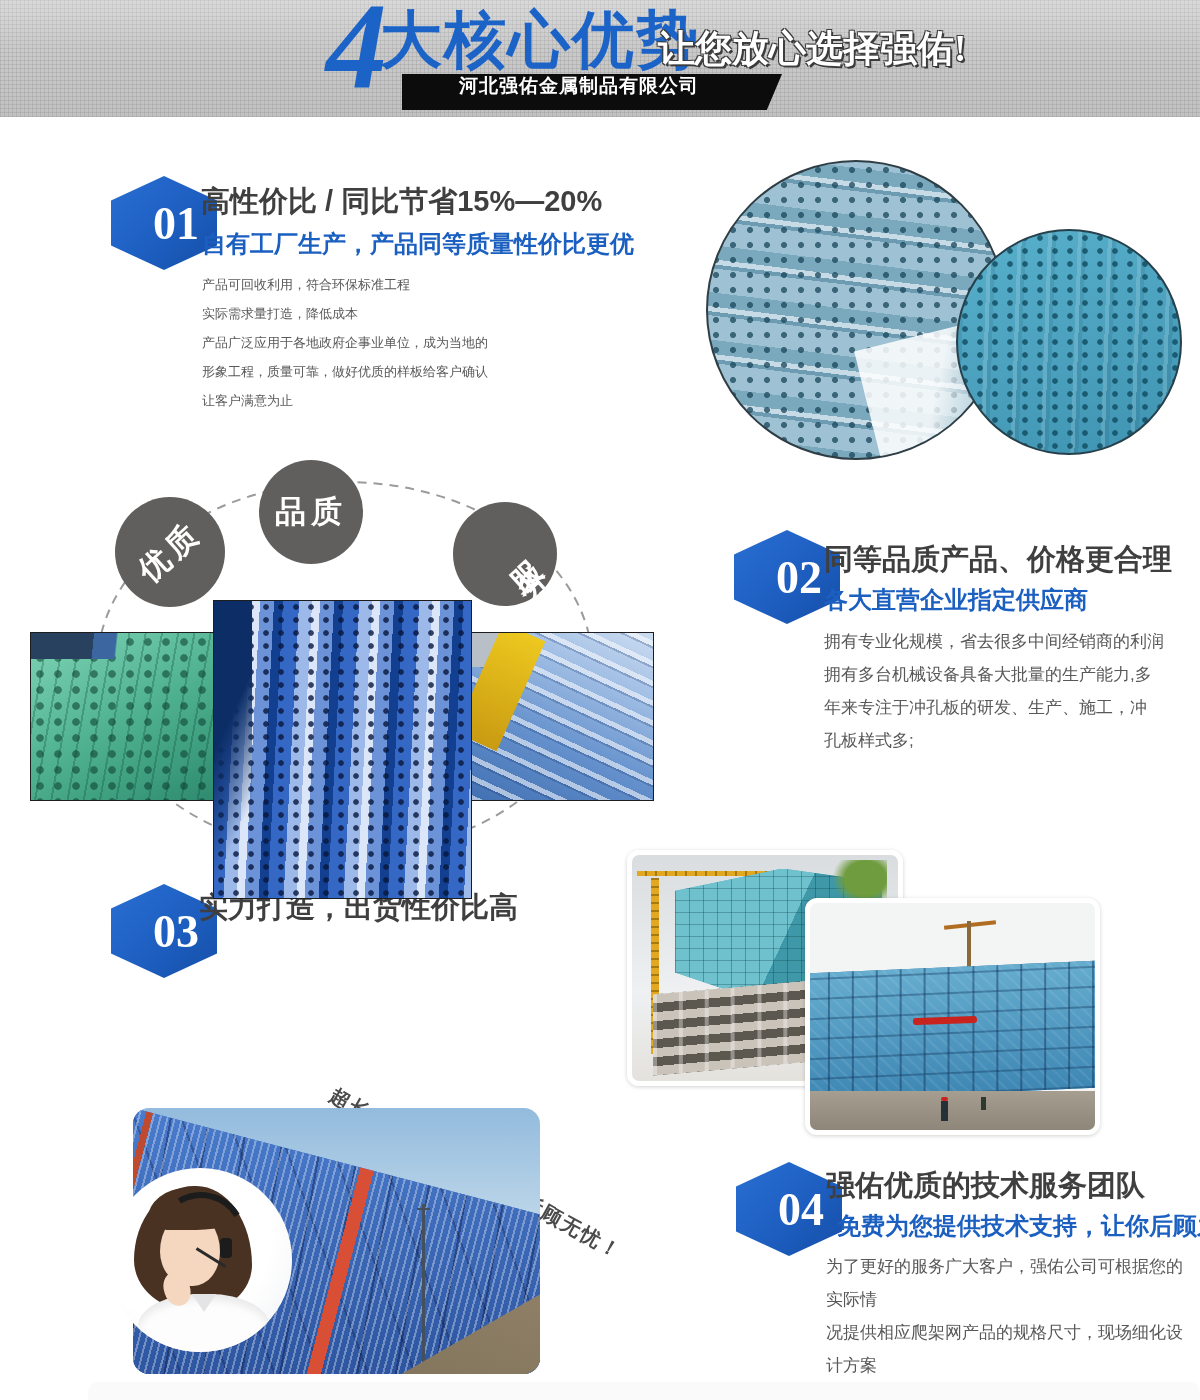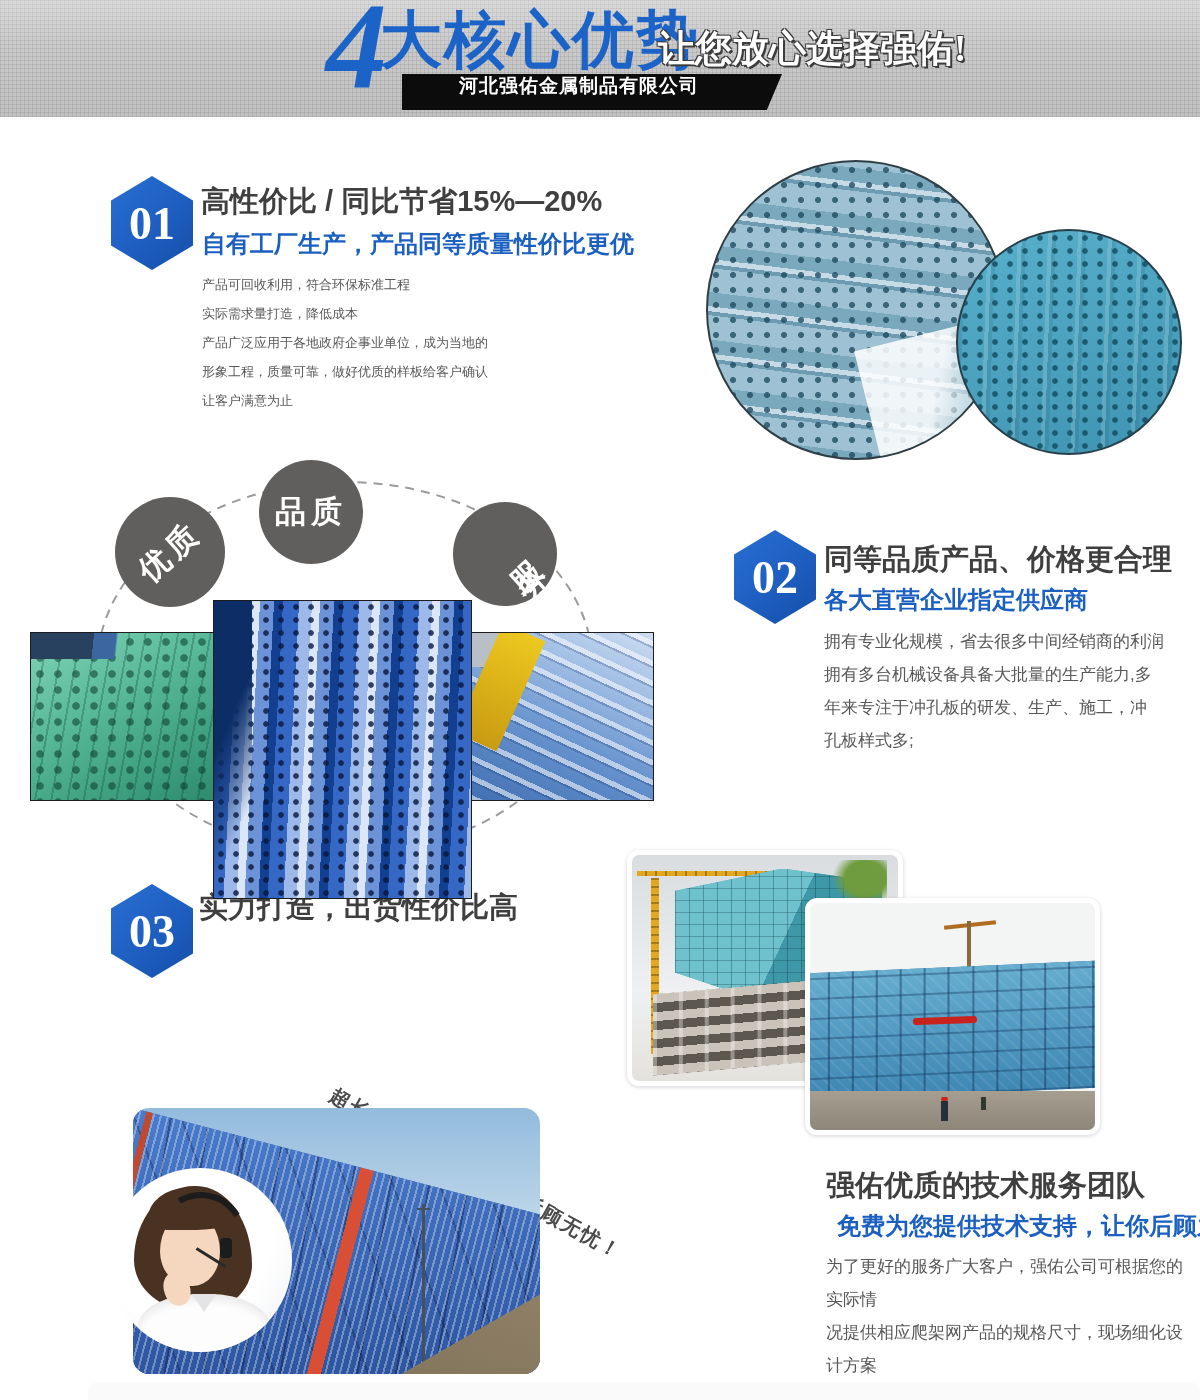--- a/index.html
+++ b/index.html
@@ -21,21 +21,21 @@
         text-shadow:2px 2px 0 #3c3c3c,-1px -1px 0 #3c3c3c,1px -1px 0 #3c3c3c,-1px 1px 0 #3c3c3c;}
   .ribbon{position:absolute;left:402px;top:74px;width:380px;height:36px;background:#0c0c0c;
         clip-path:polygon(0 0,100% 0,96% 100%,0 100%);}
   .ribbon span{display:block;text-align:center;line-height:24px;color:#fff;font-size:19px;font-weight:bold;
         letter-spacing:1px;padding-right:26px;}
 
   
   .hex{position:absolute;width:82px;height:94px;
        clip-path:polygon(50% 0%,100% 26%,100% 74%,50% 100%,0% 74%,0% 26%);
        background:linear-gradient(135deg,#2a6fd4 0%,#1d5ec0 55%,#164fa8 100%);
-       display:flex;align-items:center;justify-content:center;}
+       display:flex;align-items:center;justify-content:center;padding-left:24px;}
   .hex span{color:#fff;font-family:"Liberation Serif", serif;font-weight:bold;font-size:46px;}
   .sec-title{position:absolute;font-size:30px;font-weight:bold;color:#3f3f3f;white-space:nowrap;}
   .sec-sub{position:absolute;font-family:"Liberation Serif", serif;font-weight:bold;font-size:24px;
            color:#1b5fc1;white-space:nowrap;}
   .sec-body{position:absolute;font-size:13px;color:#585858;line-height:29px;white-space:pre-line;}
 
   .hex-01{left:111px;top:176px;}
   .t-01{left:201px;top:182px;font-size:29px;}
   .s-01{left:202px;top:228px;}
   .b-01{left:202px;top:270px;}
@@ -274,20 +274,23 @@
   <div class="site site-b">
     <div class="crane2-jib"></div>
     <div class="crane2-mast"></div>
     <div class="wall"></div>
     <div class="banner"></div>
     <div class="ground"></div>
     <div class="worker"></div>
     <div class="worker2"></div>
   </div>
 
+  <div class="hex hex-04">
+    <span>04</span>
+  </div>
   <div class="sec-title t-04">强佑优质的技术服务团队</div>
   <div class="sec-sub s-04">免费为您提供技术支持，让你后顾之忧</div>
   <div class="sec-body b-04">为了更好的服务广大客户，强佑公司可根据您的实际情
 况提供相应爬架网产品的规格尺寸，现场细化设计方案
 让您买的放心，用的舒心!</div>
 
   <div class="service-note">超长售后服务期，让你后顾无忧！</div>
   <div class="fence">
     <div class="net"></div>
     <div class="pole"></div>

